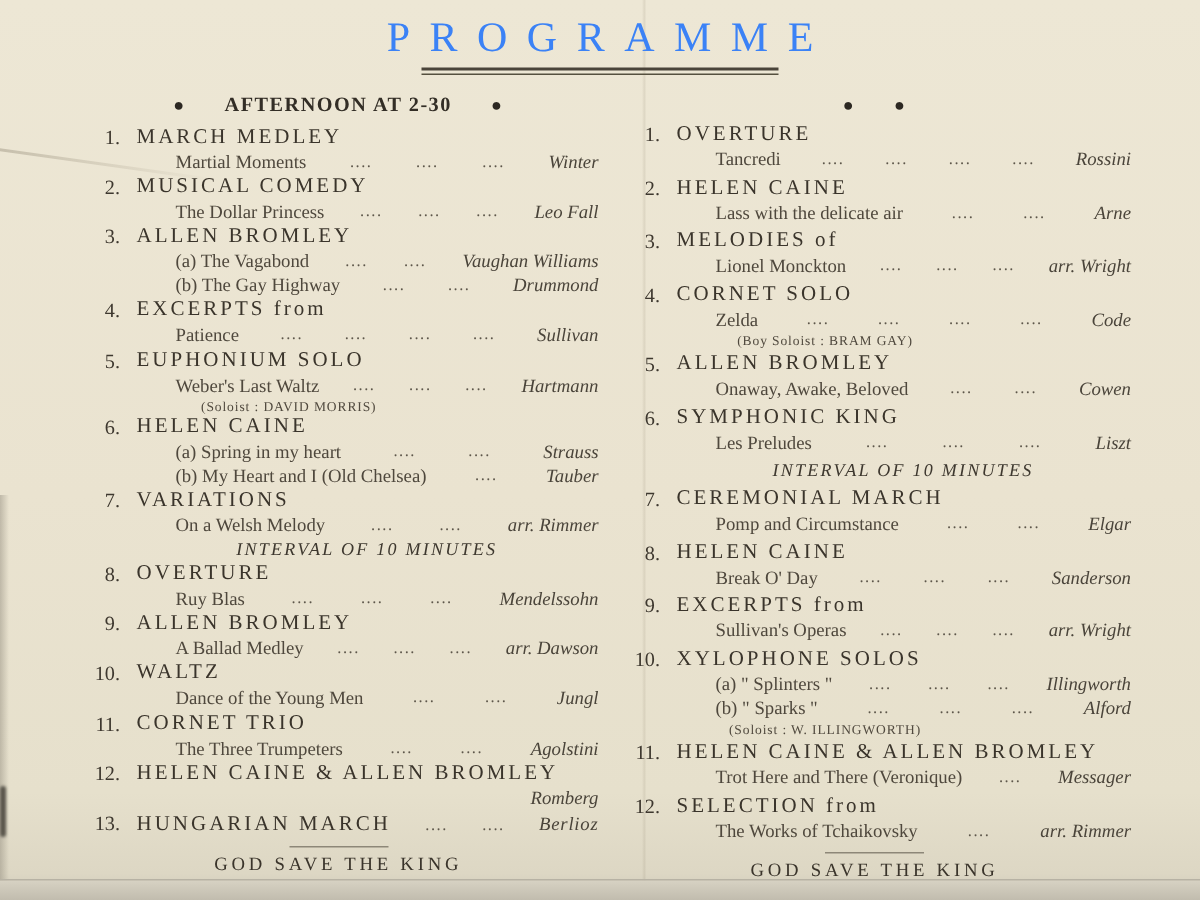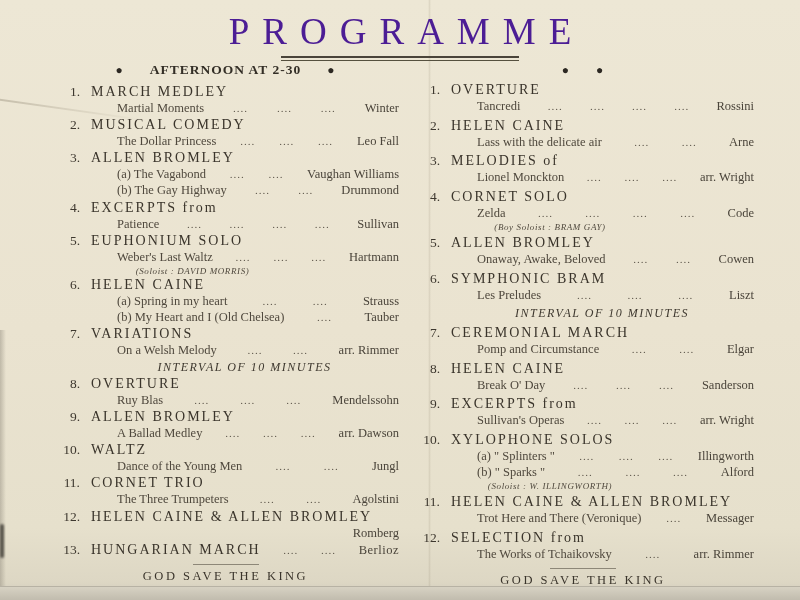--- a/index.html
+++ b/index.html
@@ -17,46 +17,46 @@
   .smudge{position:absolute;left:0;top:524px;width:4px;height:34px;background:#5a564c;
     filter:blur(1px);border-radius:2px;}
   .crease-top{position:absolute;left:-6px;top:98px;width:150px;height:2px;
     background:linear-gradient(90deg,rgba(125,115,95,.35),rgba(125,115,95,0));
     transform:rotate(8deg);transform-origin:left center;}
   .fold-center{position:absolute;left:428px;top:0;bottom:13px;width:3px;
     background:linear-gradient(90deg,rgba(150,140,118,0),rgba(150,140,118,.18),rgba(150,140,118,0));}
   
   .masthead{position:absolute;left:0;top:10px;width:100%;text-align:center;}
   .masthead h1{
-    margin:0;font-size:37px;font-weight:400;letter-spacing:13px;
-    color:#4c1d95;padding-left:13px; 
+    margin:0;font-size:28px;font-weight:400;letter-spacing:13px;
+    color:#3b82f6;padding-left:13px; 
   }
   .rule-thick{width:238px;margin:3px auto 0;border-top:2px solid #4a443a;}
   .rule-thin{width:238px;margin:2px auto 0;border-top:1px solid #55503f;}
   
   .col{position:absolute;display:flex;flex-direction:column;}
   #col0{left:52px;top:62px;width:347px;height:522px;}
   #col1{left:412px;top:64px;width:342px;height:524px;}
   .col-header{display:flex;justify-content:center;align-items:center;gap:26px;
     font-weight:700;font-size:13.5px;letter-spacing:1px;color:#332e26;margin-bottom:6px;}
   .bullet{font-size:12px;line-height:12px;color:#2c2822;}
   .items{flex:1;display:flex;flex-direction:column;justify-content:space-between;}
   .item{display:flex;}
   .num{width:28px;text-align:right;margin-right:11px;font-size:13.5px;color:#3e382f;flex:none;}
   .body{flex:1;min-width:0;}
   .title-line{display:flex;align-items:baseline;font-size:14px;letter-spacing:2px;color:#3a342b;line-height:16px;}
   .drow{display:flex;align-items:flex-end;padding-left:26px;font-size:12.5px;
     color:#4f483d;line-height:15px;margin-top:1px;}
   .dtext{white-space:nowrap;}
   .leaders{flex:1;display:flex;justify-content:space-evenly;align-items:baseline;min-width:10px;}
   .dots{font-size:11px;letter-spacing:1px;color:#5d564a;}
-  .composer{white-space:nowrap;color:#4a443a;font-size:12.5px;}
+  .composer{font-style:italic;white-space:nowrap;color:#4a443a;font-size:12.5px;}
   .title-line .composer{letter-spacing:0.5px;}
   .note{font-size:9px;letter-spacing:0.6px;color:#50493e;text-align:center;
-    padding-right:105px;line-height:10px;margin-top:1px;font-style:italic;}
+    padding-right:105px;line-height:10px;margin-top:1px;}
   .interval{text-align:center;font-size:12px;letter-spacing:1.5px;color:#3e382f;padding-left:38px;font-style:italic;}
   .col-footer{margin-top:6px;}
   .footer-rule{width:66px;margin:0 auto 4px;border-top:1px solid #8d8778;}
   .footer-text{text-align:center;font-size:12.5px;letter-spacing:2.5px;color:#3a342b;}
 </style>
 </head>
 <body>
 
 <div class="fold-center"></div>
 <div class="crease-top"></div>
@@ -397,21 +397,21 @@
               <span class="dots">....</span>
             </span>
             <span class="composer">Cowen</span>
           </div>
         </div>
       </div>
       <div class="item">
         <span class="num">6.</span>
         <div class="body">
           <div class="title-line">
-            <span class="tt">SYMPHONIC BRAM</span>
+            <span class="tt">SYMPHONIC KING</span>
           </div>
           <div class="drow">
             <span class="dtext">Les Preludes</span>
             <span class="leaders">
               <span class="dots">....</span>
               <span class="dots">....</span>
               <span class="dots">....</span>
             </span>
             <span class="composer">Liszt</span>
           </div>

